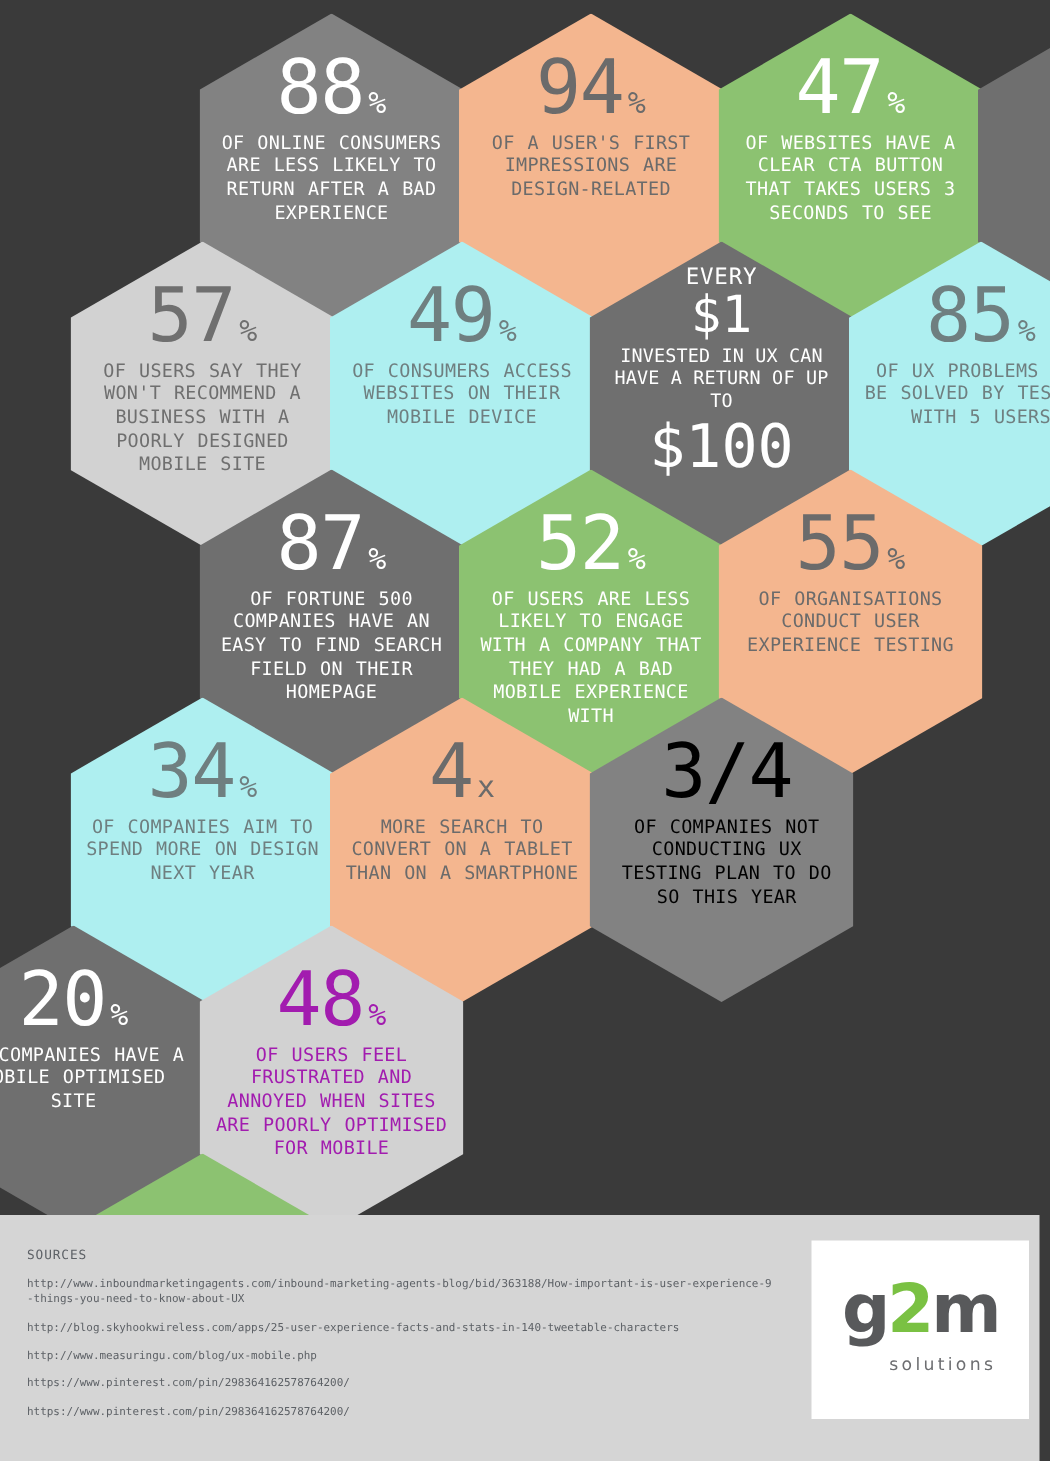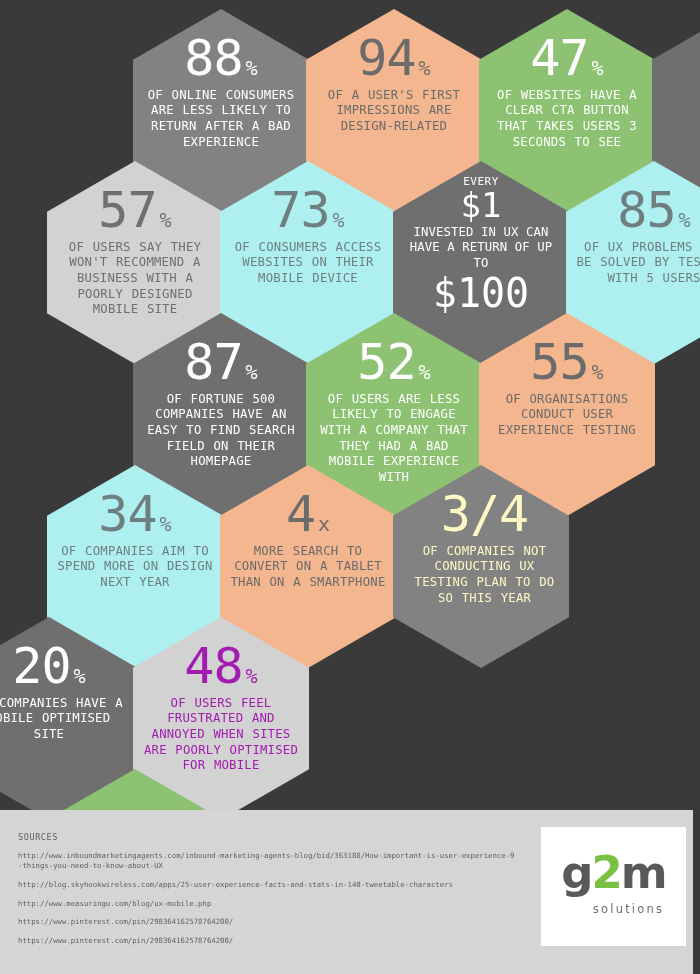--- a/index.html
+++ b/index.html
@@ -30,21 +30,21 @@
   .hx-unit{font-size:20px;margin-left:3px;letter-spacing:0;}
   .hx-body{
     font-size:12.3px;
     line-height:1.28;
     margin-top:5px;
     letter-spacing:0.2px;
     word-spacing:1px;
   }
   
   .hex.money{padding-top:14px;justify-content:flex-start;}
-  .money .m-every{font-size:11px;letter-spacing:0.5px;line-height:1.2;}
+  .money .m-every{font-size:15px;letter-spacing:0.5px;line-height:1.2;}
   .money .m-one{font-size:34px;line-height:1.05;margin:0px 0 1px;}
   .money .m-mid{font-size:12.3px;line-height:1.25;letter-spacing:0.1px;}
   .money .m-hundred{font-size:40px;line-height:1.05;margin-top:1px;}
 
   
   #footer{
     position:absolute;left:0;top:810px;width:693px;height:164px;
     background:#d5d5d5;
   }
   #sources{
@@ -100,21 +100,21 @@
     <div class="hex" style="left: 652px; top: 9px; background: rgb(111, 111, 111); color: rgb(255, 255, 255);"></div>
     <div class="hex" style="left: 47px; top: 161px; background: rgb(210, 210, 210); color: rgb(111, 111, 111);">
       <div class="hx-num">
         <span class="hx-big">57</span>
         <span class="hx-unit">%</span>
       </div>
       <div class="hx-body">OF USERS SAY THEY WON'T RECOMMEND A BUSINESS WITH A POORLY DESIGNED MOBILE SITE</div>
     </div>
     <div class="hex" style="left: 220px; top: 161px; background: rgb(174, 239, 240); color: rgb(111, 127, 128);">
       <div class="hx-num">
-        <span class="hx-big">73</span>
+        <span class="hx-big">49</span>
         <span class="hx-unit">%</span>
       </div>
       <div class="hx-body">OF CONSUMERS ACCESS WEBSITES ON THEIR MOBILE DEVICE</div>
     </div>
     <div class="hex money" style="left: 393px; top: 161px; background: rgb(111, 111, 111); color: rgb(255, 255, 255);">
       <div class="m-every">EVERY</div>
       <div class="m-one">$1</div>
       <div class="m-mid">INVESTED IN UX CAN HAVE A RETURN OF UP TO</div>
       <div class="m-hundred">$100</div>
     </div>
@@ -153,21 +153,21 @@
       </div>
       <div class="hx-body">OF COMPANIES AIM TO SPEND MORE ON DESIGN NEXT YEAR</div>
     </div>
     <div class="hex" style="left: 220px; top: 465px; background: rgb(244, 182, 143); color: rgb(107, 107, 107);">
       <div class="hx-num">
         <span class="hx-big">4</span>
         <span class="hx-unit">x</span>
       </div>
       <div class="hx-body">MORE SEARCH TO CONVERT ON A TABLET THAN ON A SMARTPHONE</div>
     </div>
-    <div class="hex" style="left: 393px; top: 465px; background: rgb(130, 130, 130); color: #fef9c3; padding-left: 16px;">
+    <div class="hex" style="left: 393px; top: 465px; background: rgb(130, 130, 130); color: #000000; padding-left: 16px;">
       <div class="hx-num">
         <span class="hx-big">3/4</span>
       </div>
       <div class="hx-body">OF COMPANIES NOT CONDUCTING UX TESTING PLAN TO DO SO THIS YEAR</div>
     </div>
     <div class="hex" style="left: -39px; top: 617px; background: rgb(111, 111, 111); color: rgb(255, 255, 255);">
       <div class="hx-num">
         <span class="hx-big">20</span>
         <span class="hx-unit">%</span>
       </div>

